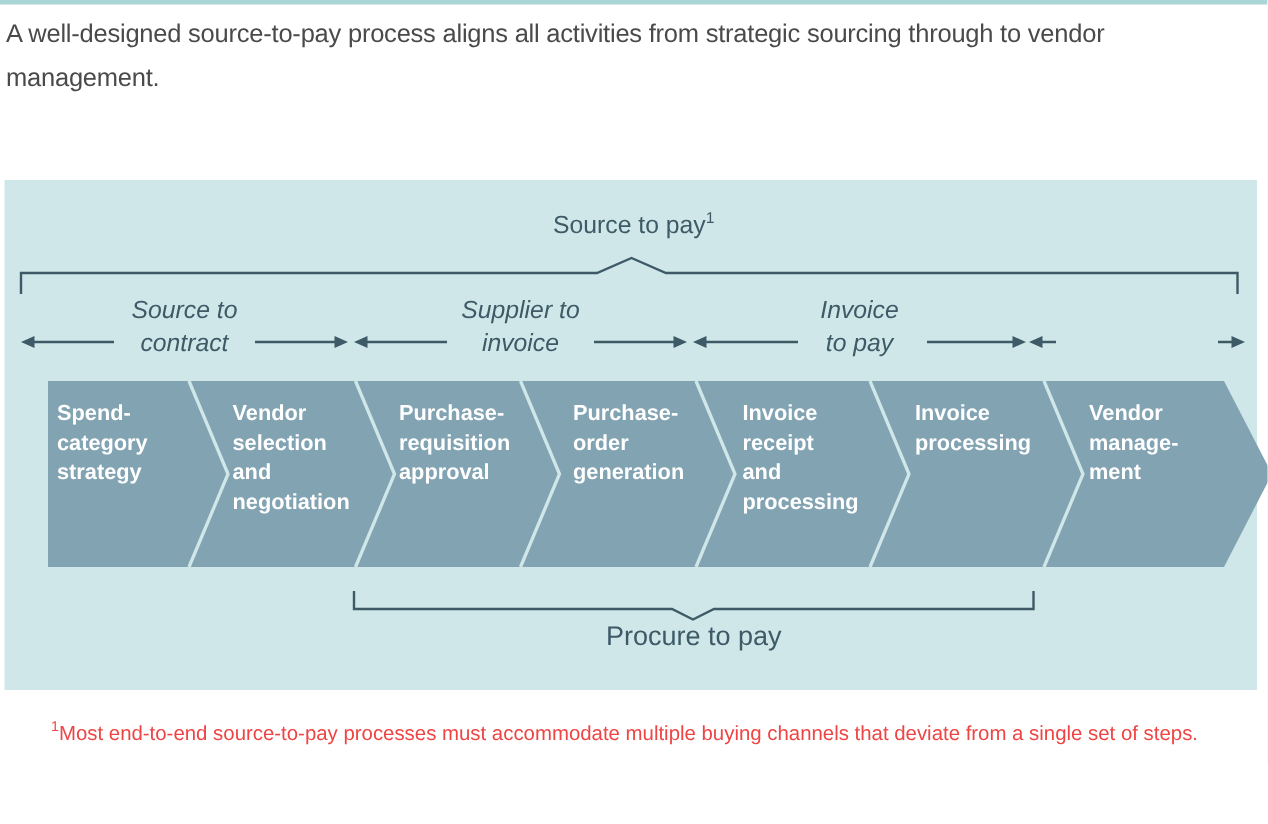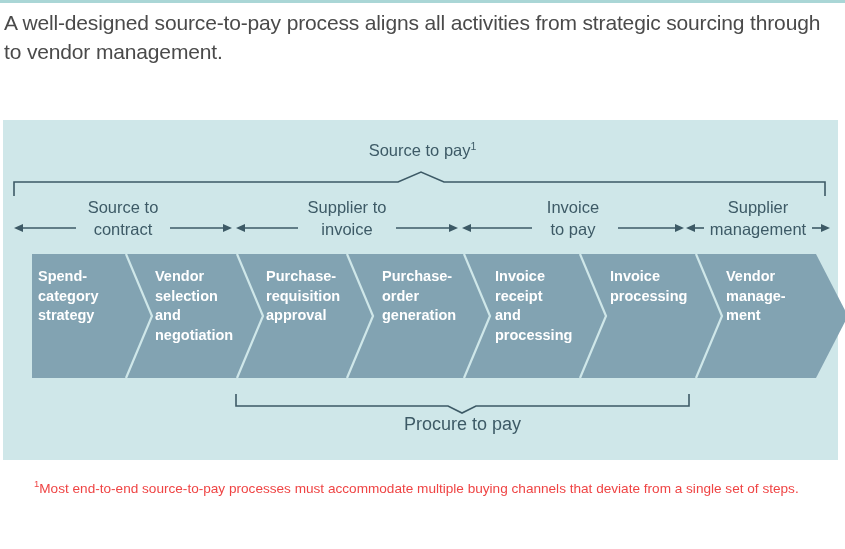--- a/index.html
+++ b/index.html
@@ -24,21 +24,21 @@
     width: 845px; height: 3px;
     background: #aad6d6;
   }
 
   
   .headline {
     position: absolute;
     left: 4px;
     top: 8px;
     width: 838px;
-    font-size: 21px;
+    font-size: 17px;
     line-height: 29px;
     font-weight: 400;
     color: #4a4a4a;
     letter-spacing: -0.15px;
   }
 
   
   .panel {
     position: absolute;
     left: 3px;
@@ -65,21 +65,21 @@
   .bracket-svg-top {
     position: absolute;
     left: 0; top: 170px;
     width: 845px; height: 28px;
   }
 
   
   .phase-row {
     position: absolute;
     left: 0; top: 196px;
-    width: 845px; height: 52px;
+    width: 845px; height: 52px; font-style: italic;
   }
   .phase {
     position: absolute;
     top: 0;
     height: 52px;
   }
   .phase-label {
     position: absolute;
     left: 0; right: 0;
     top: 0;
@@ -193,22 +193,20 @@
 to pay</div>
       <svg class="arrow-svg" viewBox="0 0 222 52" preserveAspectRatio="none">
         <line x1="4" y1="32" x2="70" y2="32" stroke="#3d5a66" stroke-width="1.6"></line>
         <polygon points="0,32 9,28 9,36" fill="#3d5a66"></polygon>
         <line x1="156" y1="32" x2="218" y2="32" stroke="#3d5a66" stroke-width="1.6"></line>
         <polygon points="222,32 213,28 213,36" fill="#3d5a66"></polygon>
       </svg>
     </div>
 
     <div class="phase" style="left:686px;width:144px;">
-      <div class="phase-label">Supplier
-management</div>
       <svg class="arrow-svg" viewBox="0 0 144 52" preserveAspectRatio="none">
         <line x1="4" y1="32" x2="18" y2="32" stroke="#3d5a66" stroke-width="1.6"></line>
         <polygon points="0,32 9,28 9,36" fill="#3d5a66"></polygon>
         <line x1="126" y1="32" x2="140" y2="32" stroke="#3d5a66" stroke-width="1.6"></line>
         <polygon points="144,32 135,28 135,36" fill="#3d5a66"></polygon>
       </svg>
     </div>
   </div>
 
   <div class="chev-wrap">

